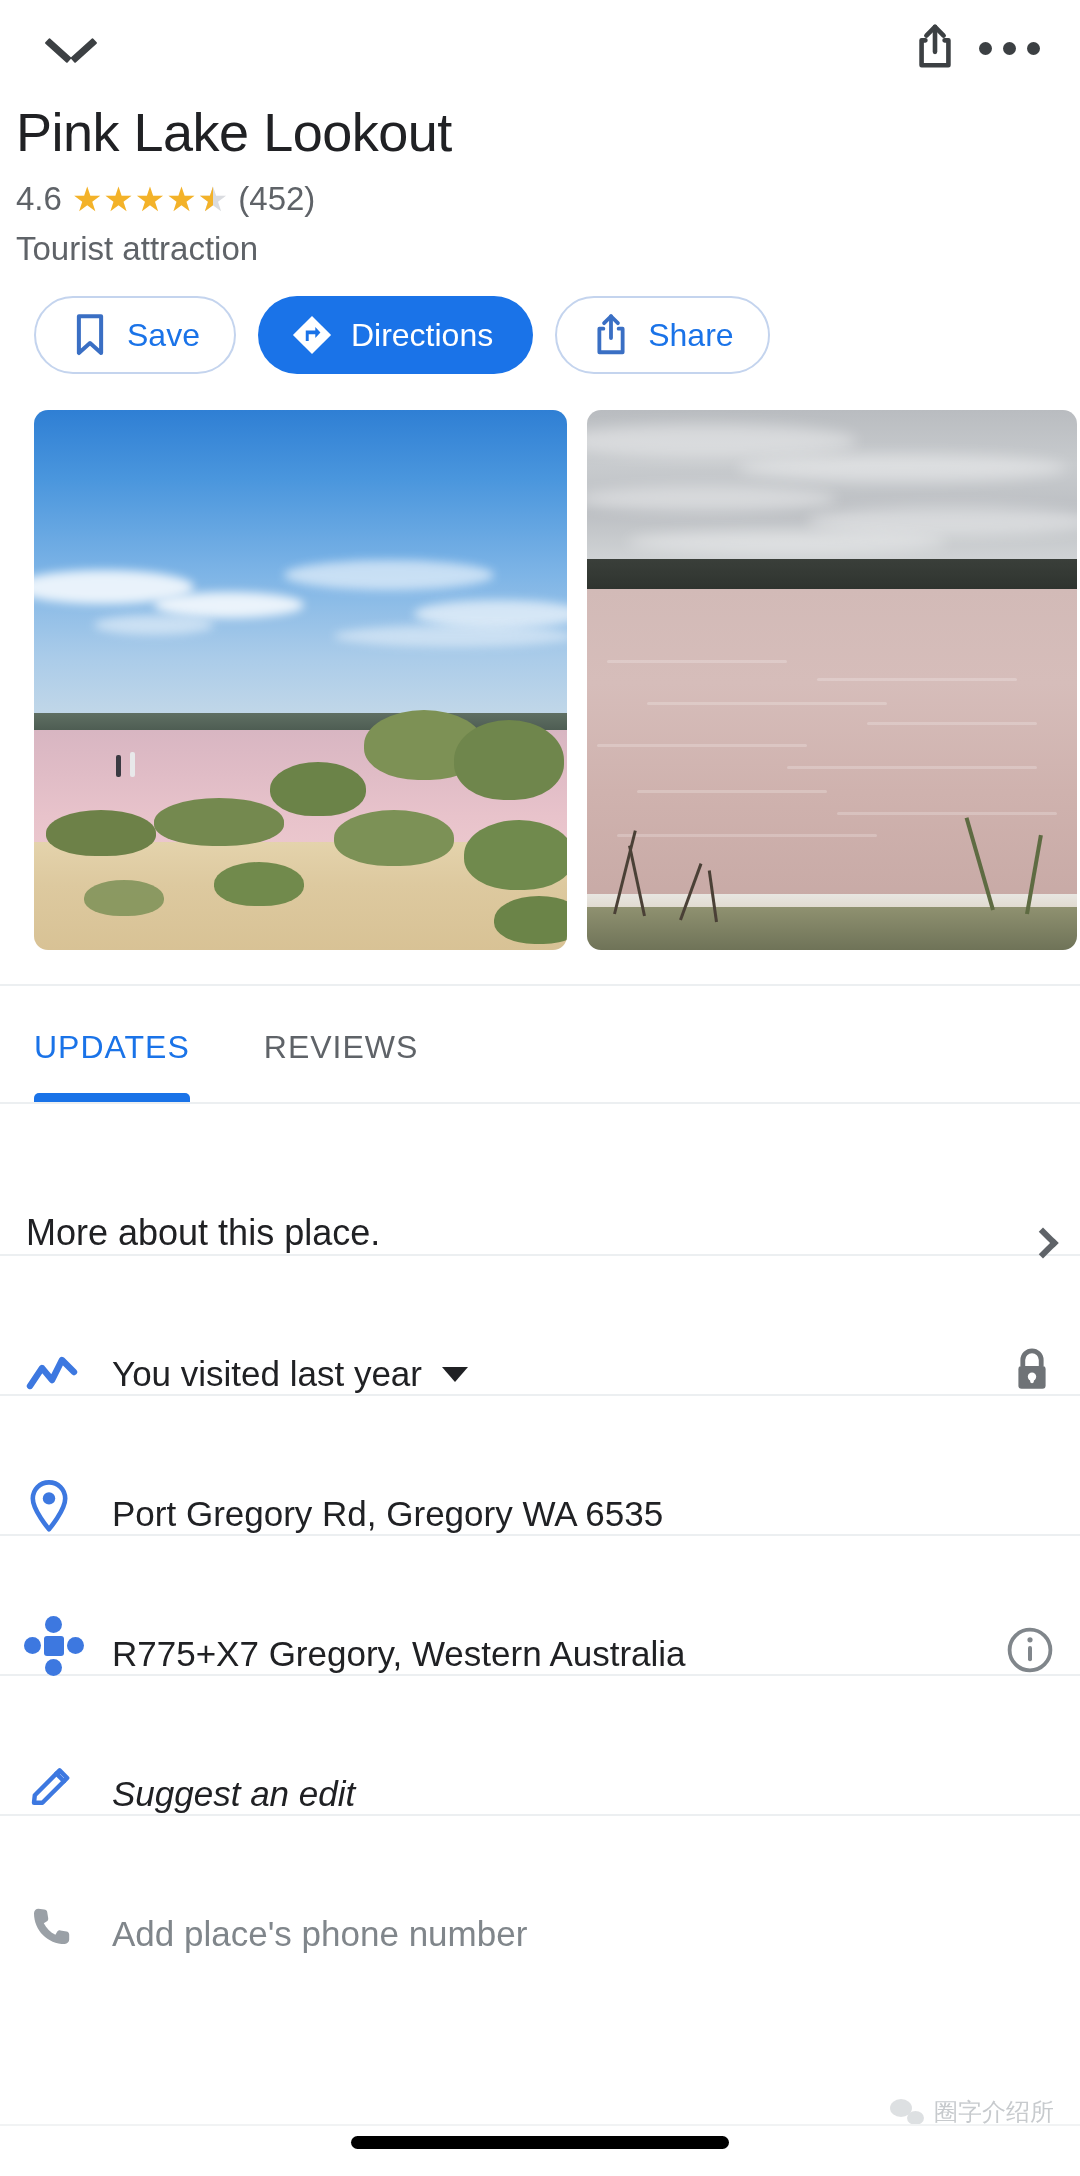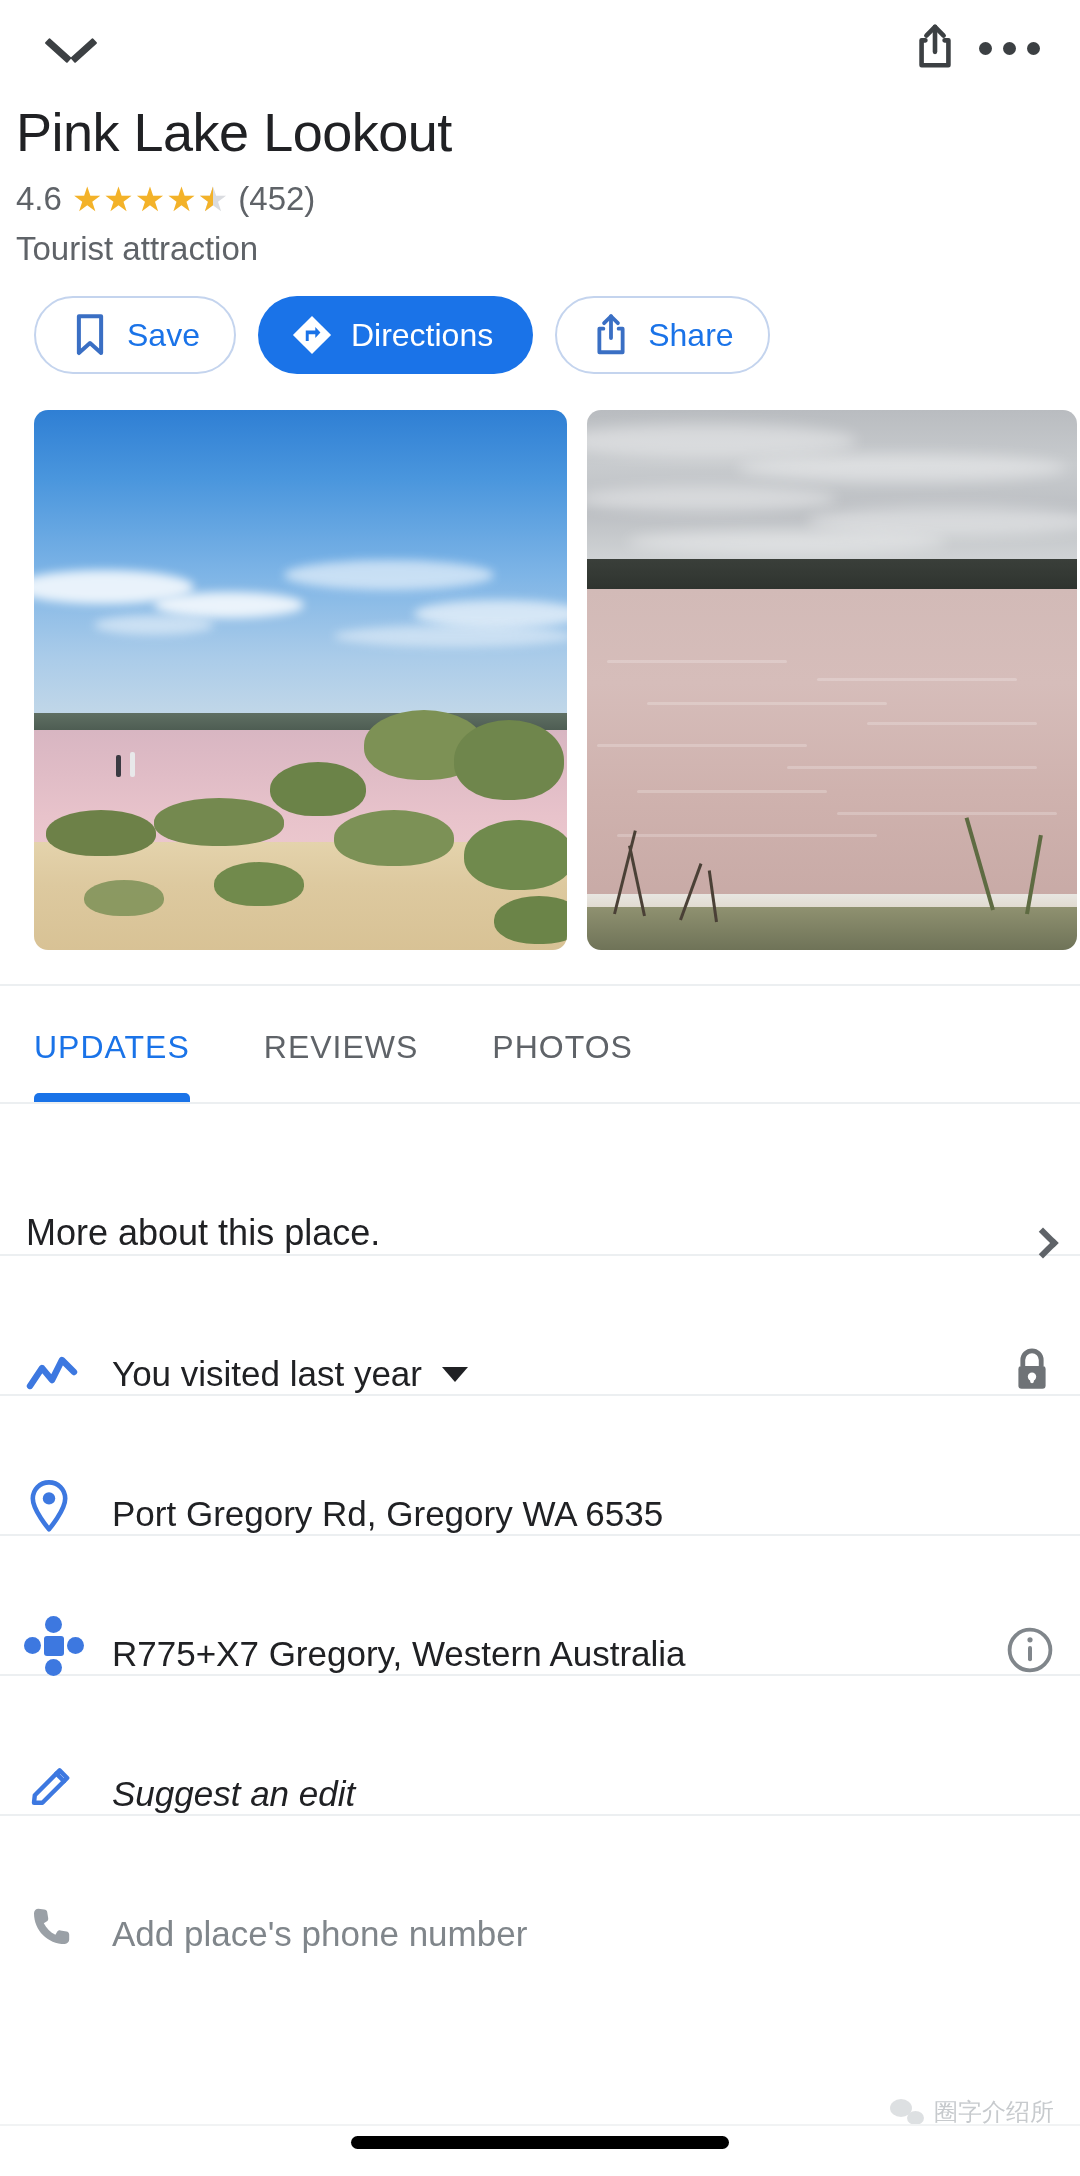--- a/index.html
+++ b/index.html
@@ -331,23 +331,20 @@
 
   <div class="tabs">
     <div class="tabs-inner">
       <div class="tab-wrap">
         <div class="tab active">UPDATES</div>
         <div class="tab-underline"></div>
       </div>
       <div class="tab-wrap">
         <div class="tab">REVIEWS</div>
       </div>
-      <div class="tab-wrap">
-        <div class="tab">PHOTOS</div>
-      </div>
     </div>
   </div>
   <div class="divider"></div>
 
   <div class="row more-row">
     <div class="row-text more-text">More about this place.</div>
     <div class="row-trailing">
       <span class="chevron-right"></span>
     </div>
   </div>

